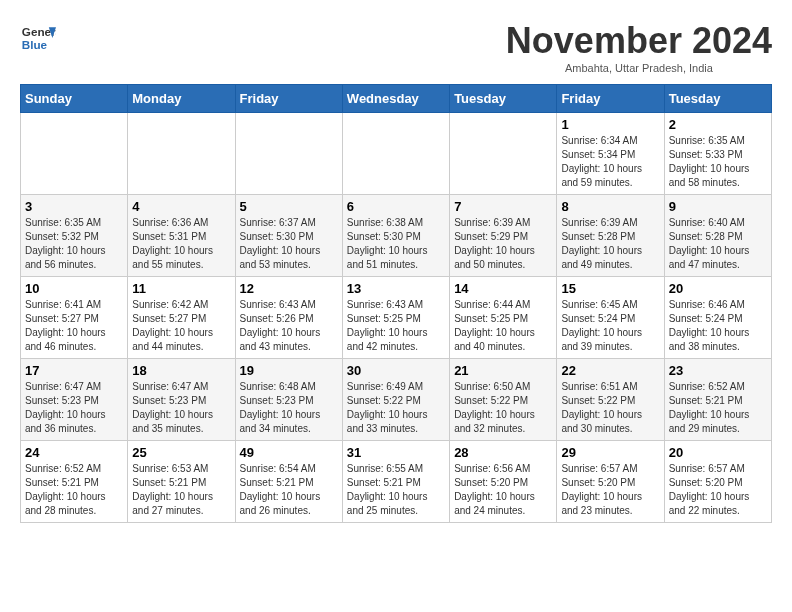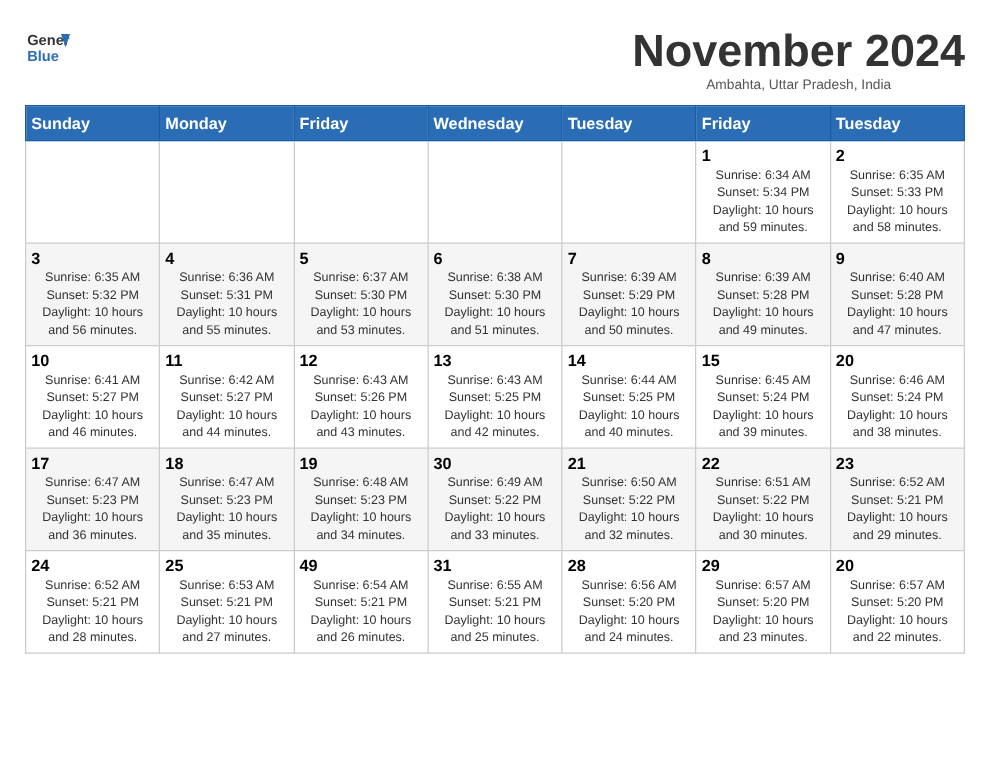--- a/index.html
+++ b/index.html
@@ -64,21 +64,20 @@
     .day-number {
       font-size: 13px;
       font-weight: bold;
       display: block;
       margin-bottom: 2px;
     }
     .day-info {
       font-size: 10px;
       color: #333;
       line-height: 1.4;
-      text-align: center;
     }
     .empty-cell {
       background: #fff;
     }
   </style>
 </head>
 <body>
 
 <div class="header-section">
   <div class="logo">

